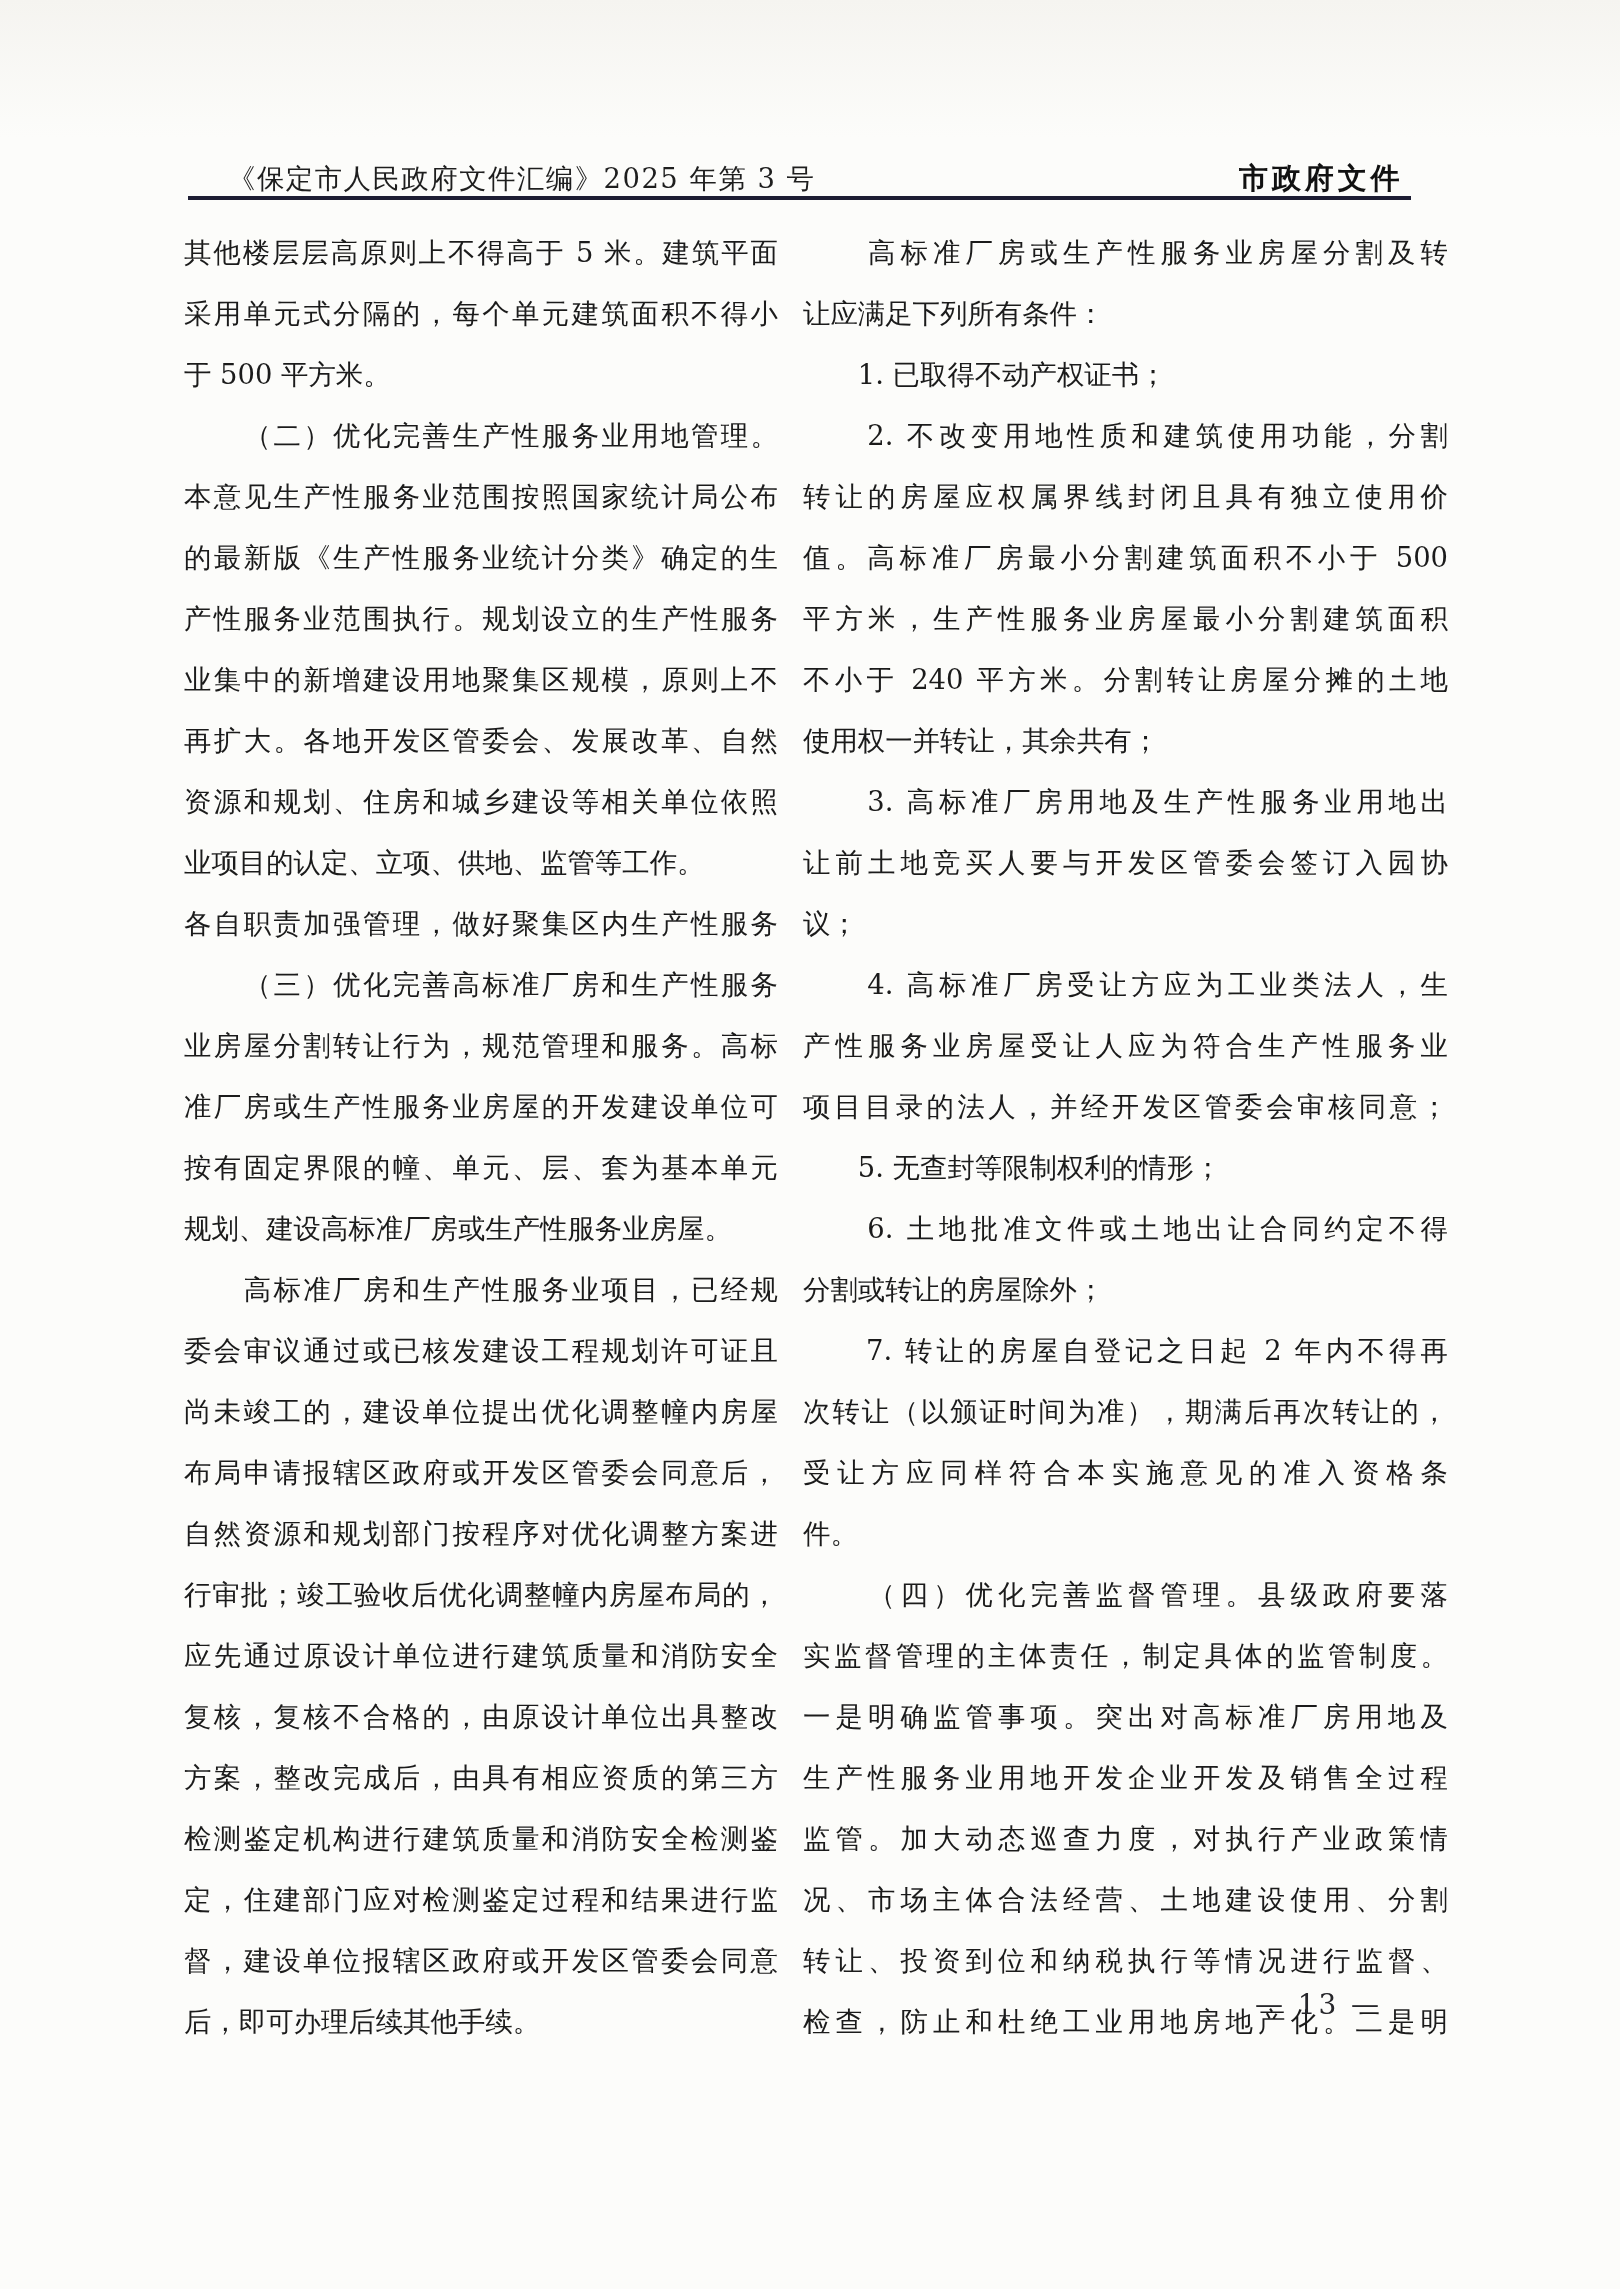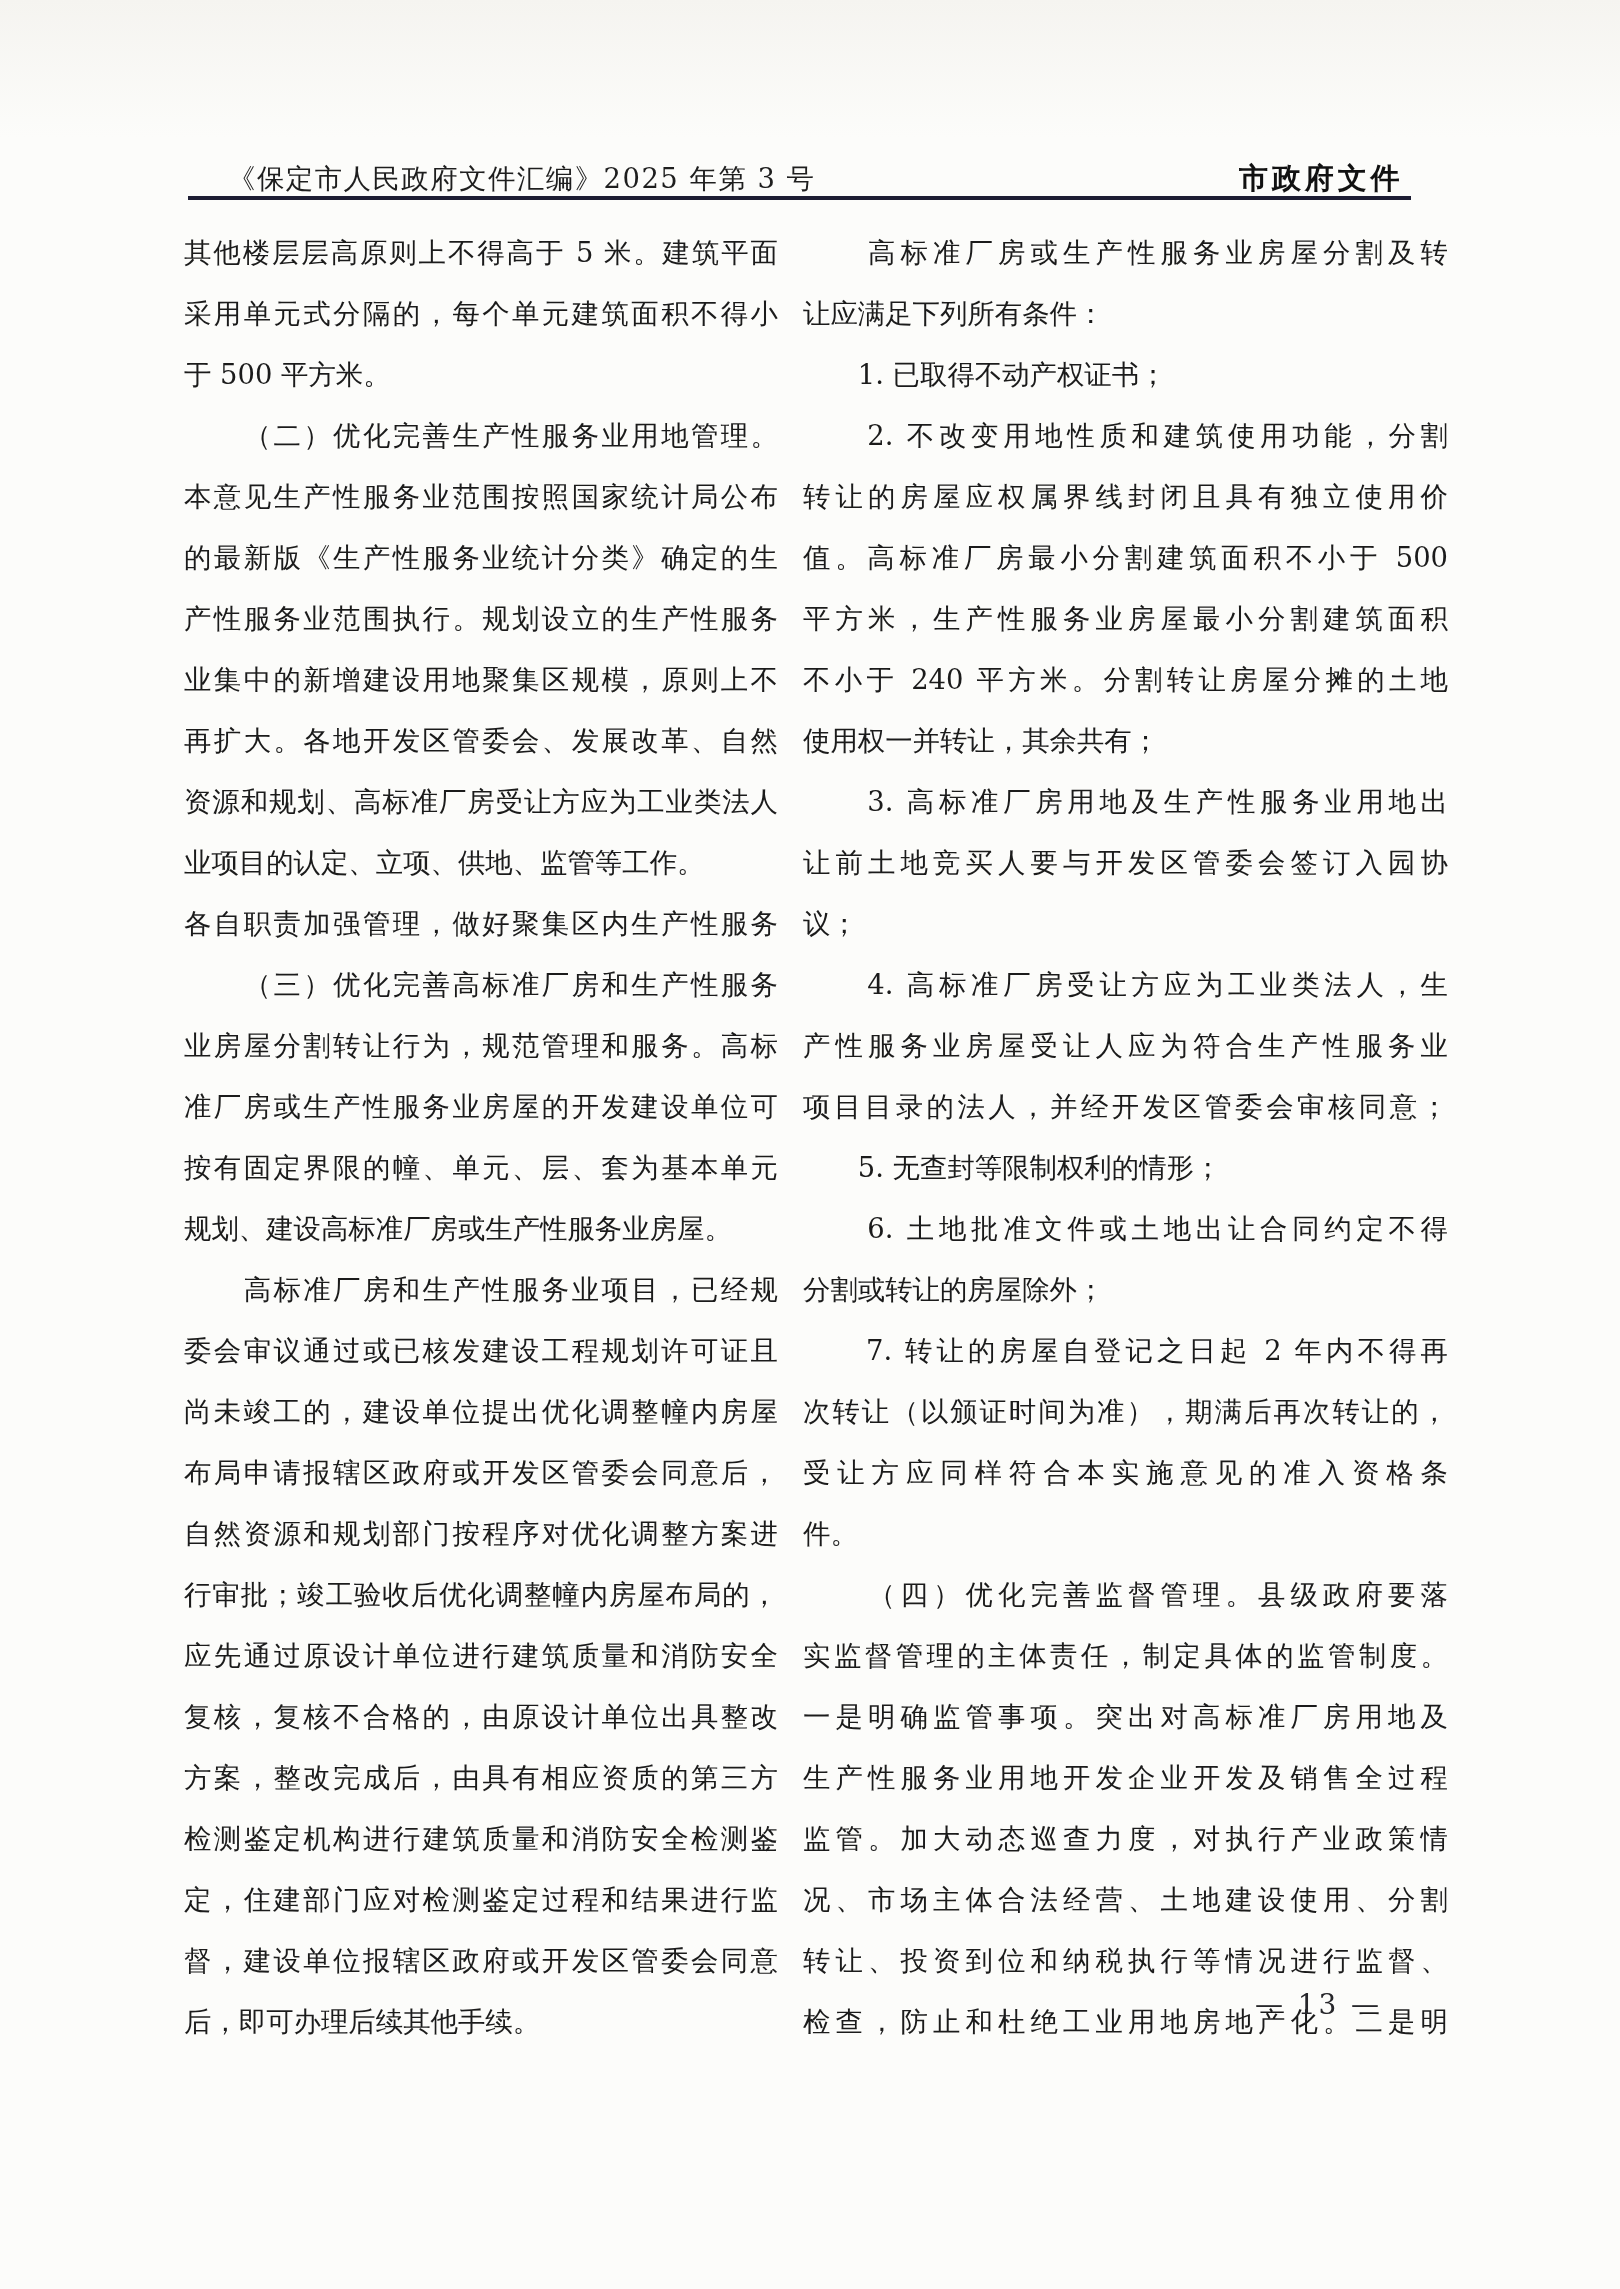--- a/index.html
+++ b/index.html
@@ -60,21 +60,21 @@
   <div class="col col-left">
       <div class="line fill">其他楼层层高原则上不得高于 5 米。建筑平面</div>
       <div class="line fill">采用单元式分隔的，每个单元建筑面积不得小</div>
       <div class="line">于 500 平方米。</div>
       <div class="line fill">　　（二）优化完善生产性服务业用地管理。</div>
       <div class="line fill">本意见生产性服务业范围按照国家统计局公布</div>
       <div class="line fill">的最新版《生产性服务业统计分类》确定的生</div>
       <div class="line fill">产性服务业范围执行。规划设立的生产性服务</div>
       <div class="line fill">业集中的新增建设用地聚集区规模，原则上不</div>
       <div class="line fill">再扩大。各地开发区管委会、发展改革、自然</div>
-      <div class="line fill">资源和规划、高标准厂房受让方应为工业类法人</div>
+      <div class="line fill">资源和规划、住房和城乡建设等相关单位依照</div>
       <div class="line">业项目的认定、立项、供地、监管等工作。</div>
       <div class="line fill">各自职责加强管理，做好聚集区内生产性服务</div>
       <div class="line fill">　　（三）优化完善高标准厂房和生产性服务</div>
       <div class="line fill">业房屋分割转让行为，规范管理和服务。高标</div>
       <div class="line fill">准厂房或生产性服务业房屋的开发建设单位可</div>
       <div class="line fill">按有固定界限的幢、单元、层、套为基本单元</div>
       <div class="line">规划、建设高标准厂房或生产性服务业房屋。</div>
       <div class="line fill">　　高标准厂房和生产性服务业项目，已经规</div>
       <div class="line fill">委会审议通过或已核发建设工程规划许可证且</div>
       <div class="line fill">尚未竣工的，建设单位提出优化调整幢内房屋</div>

